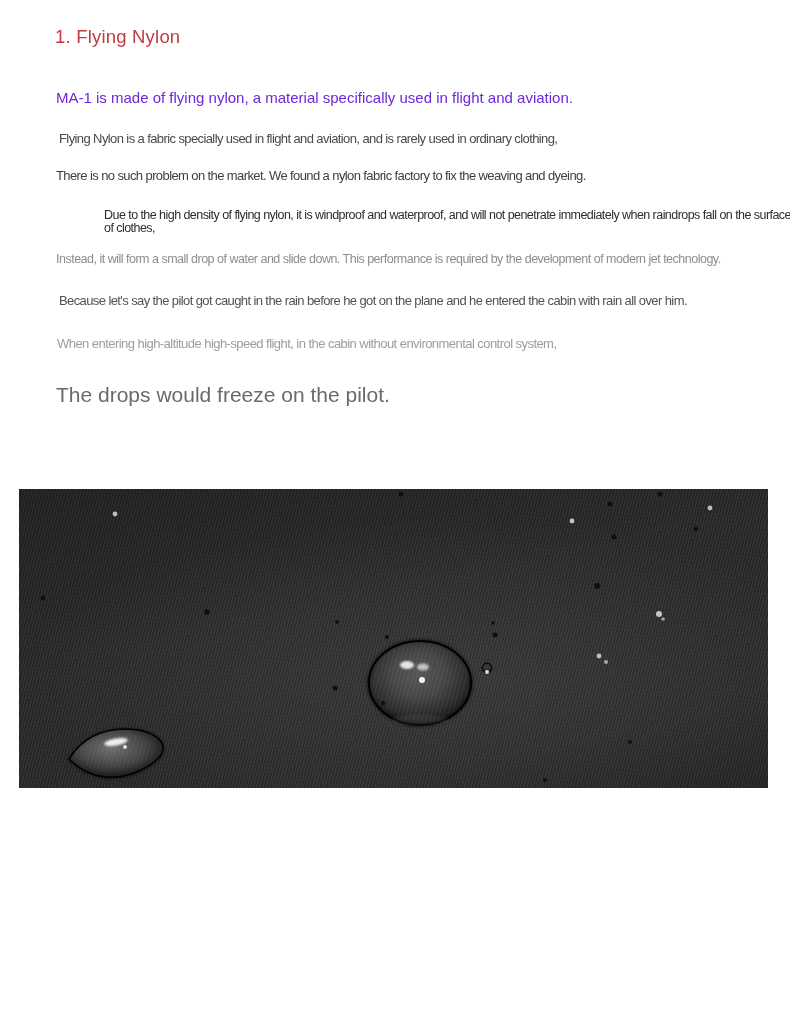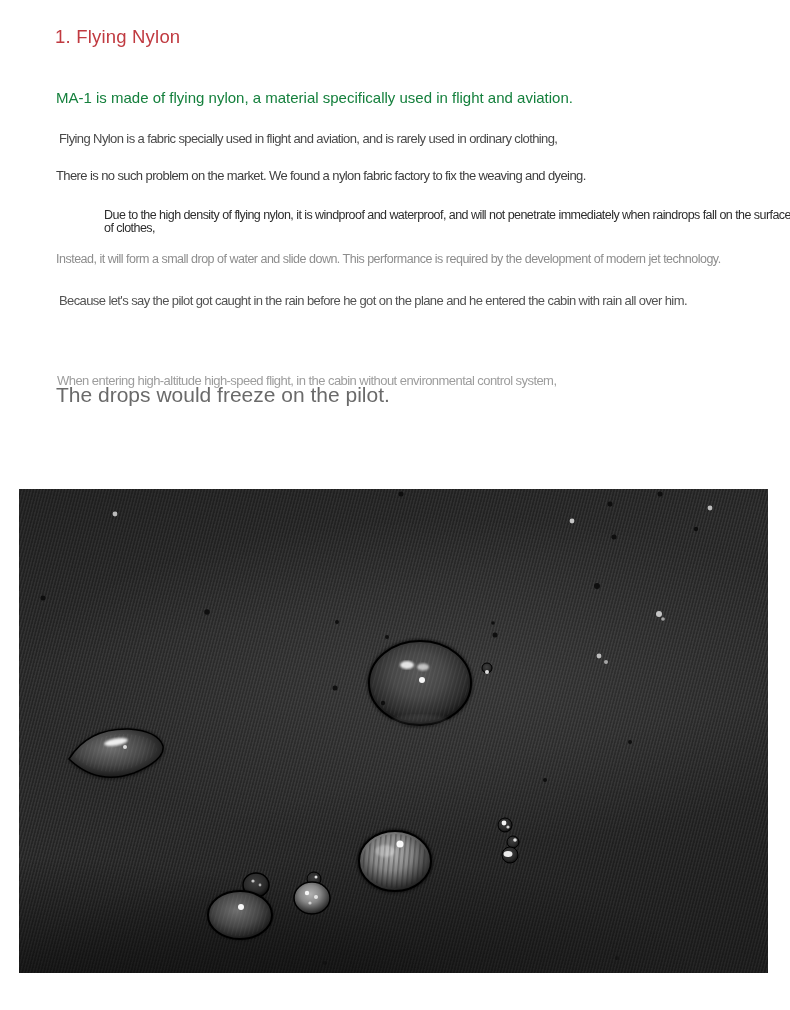--- a/index.html
+++ b/index.html
@@ -4,49 +4,49 @@
 <style>
   html, body {
     margin: 0;
     padding: 0;
     background: #ffffff;
     font-family: "Liberation Sans", "DejaVu Sans", sans-serif;
   }
   .page {
     position: relative;
     width: 790px;
-    height: 973px;
+    height: 788px;
     background: #ffffff;
     overflow: hidden;
   }
   .heading {
     position: absolute;
     left: 55px;
     top: 26px;
     margin: 0;
     font-size: 18.5px;
     font-weight: 400;
     letter-spacing: 0.2px;
     color: #c03a40;
     white-space: nowrap;
   }
   .p {
     position: absolute;
     margin: 0;
     line-height: 1.2;
     white-space: nowrap;
   }
-  .p1 { left: 56px; top: 89px;  font-size: 15px;   color: #15803d; }
+  .p1 { left: 56px; top: 89px;  font-size: 15px;   color: #6d28d9; }
   .p2 { left: 59px; top: 131px; font-size: 13px;   color: #4a4a4a; letter-spacing: -0.6px; }
   .p3 { left: 56px; top: 168px; font-size: 13px;   color: #3e3e3e; letter-spacing: -0.6px; }
   .p4 { left: 56px; top: 209px; font-size: 12.5px; color: #2d2d2d; letter-spacing: -0.55px;
         white-space: normal; width: 688px; line-height: 13px; margin-left: 48px; }
   .p5 { left: 56px; top: 252px; font-size: 12.5px; color: #8d8d8d; letter-spacing: -0.5px; }
   .p6 { left: 59px; top: 293px; font-size: 13px;   color: #525252; letter-spacing: -0.6px; }
-  .p7 { left: 57px; top: 336px; font-size: 13px;   color: #9d9d9d; letter-spacing: -0.55px; margin-top: 37px; }
+  .p7 { left: 57px; top: 336px; font-size: 13px;   color: #9d9d9d; letter-spacing: -0.55px; }
   .p8 { left: 56px; top: 382px; font-size: 21px;   color: #6a6a6a; }
 
   .fabric {
     position: absolute;
     left: 19px;
     top: 489px;
     width: 749px;
     height: 505px;
     margin: 0;
     overflow: hidden;

